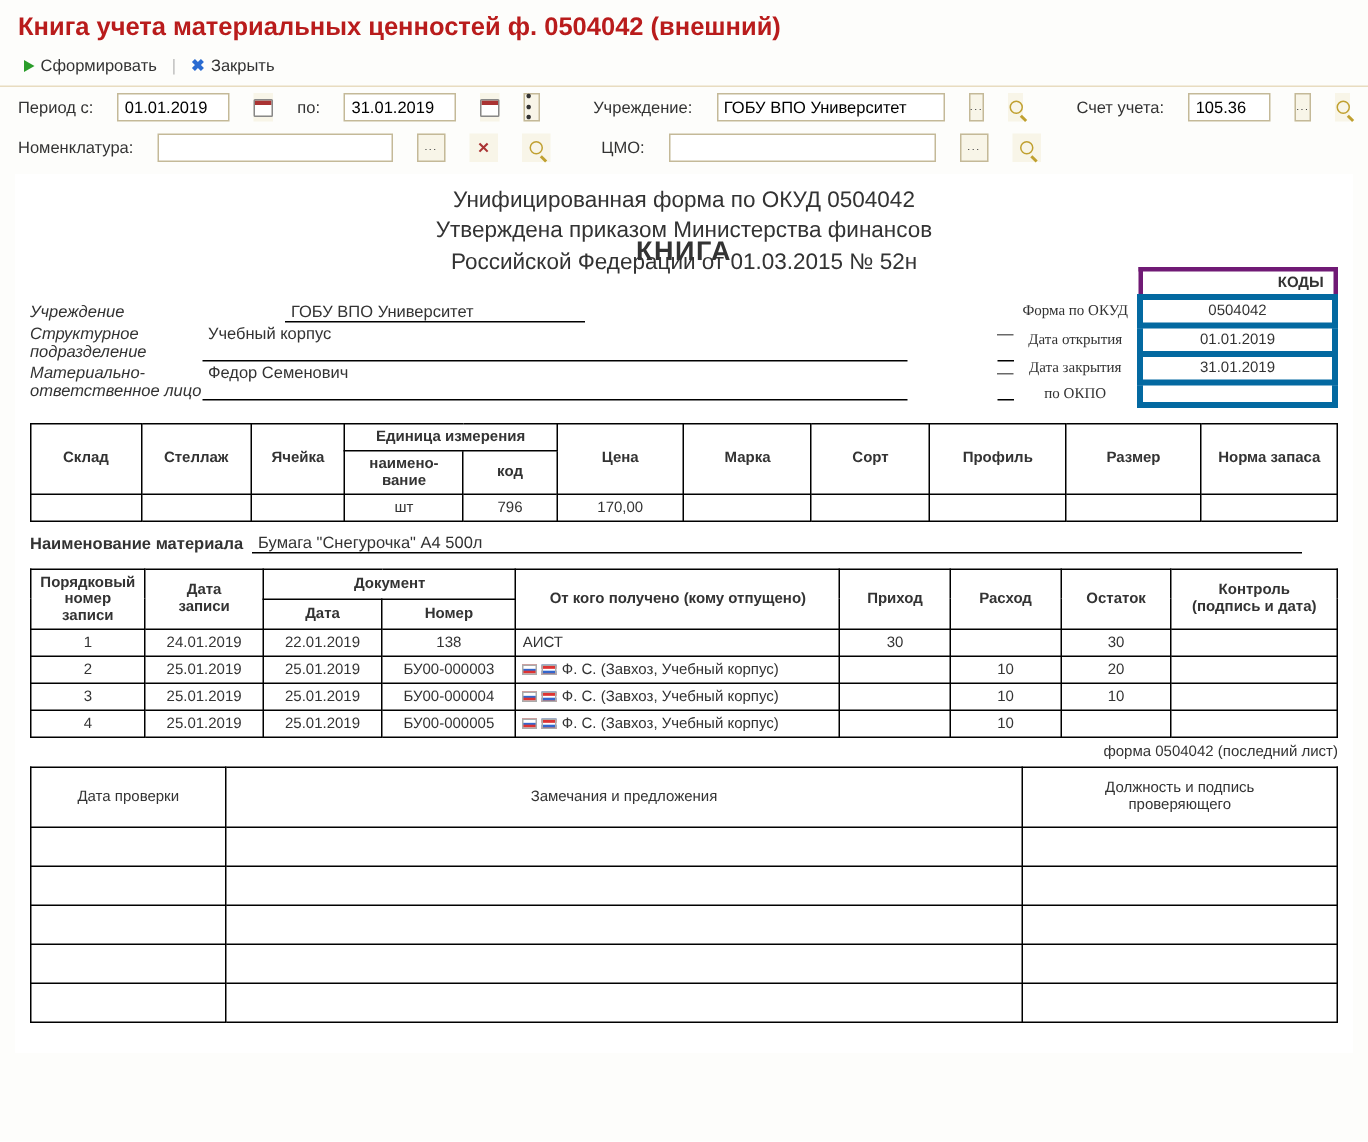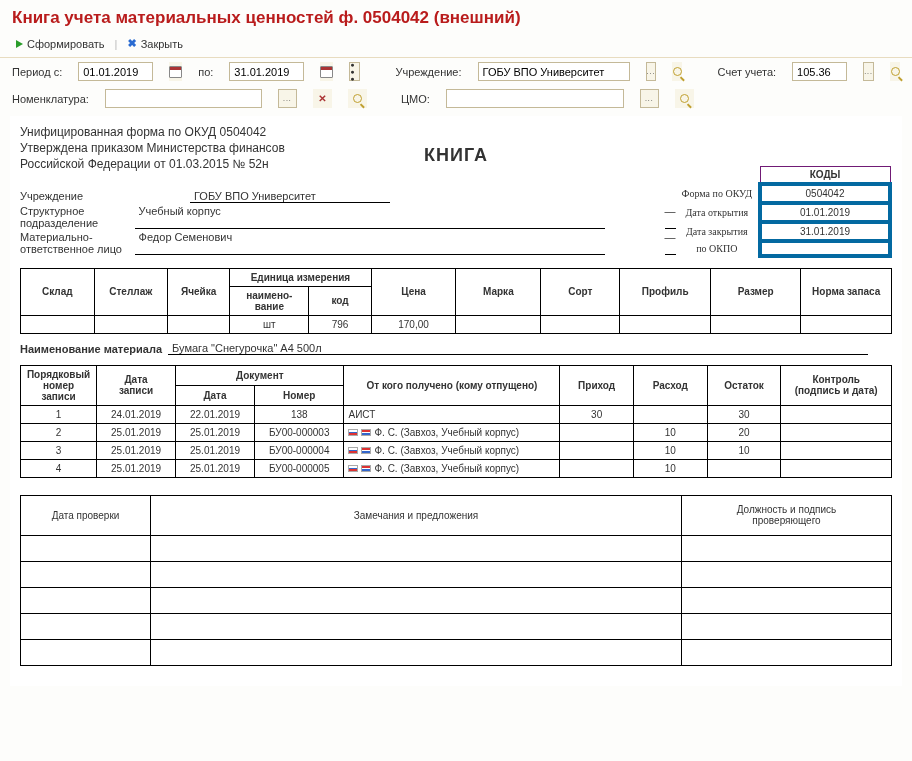--- a/index.html
+++ b/index.html
@@ -102,22 +102,22 @@
     transform: rotate(45deg);
   }
   .clear-x { color: #a33; font-size: 10px; font-weight: bold; }
   
   .report {
     margin: 4px 10px 10px 10px;
     background: #fff;
     padding: 8px 10px 20px 10px;
   }
   .header-right {
-    text-align: left;
-    font-size: 12px;
+    text-align: center;
+    font-size: 15px;
     line-height: 1.35;
     margin-bottom: 2px;
   }
   .book-title {
     text-align: center;
     font-size: 18px;
     font-weight: bold;
     letter-spacing: 1px;
     margin-top: -30px;
   }
@@ -136,30 +136,30 @@
     font-size: 10px;
     padding: 2px 6px;
   }
   .codes-table .label { text-align: center; border: none; font-family: Liberation Serif, serif; }
   .codes-table .val {
     border: 4px solid #0369a1;
     width: 130px;
     text-align: center;
   }
   .codes-table .head {
-    border: 1px solid #701a75;
-    text-align: center;
+    border: 3px solid #701a75;
+    text-align: right;
     font-weight: bold;
   }
   .info-row {
     display: flex;
     font-size: 11px;
     margin-top: 2px;
   }
-  .info-label { width: 170px; }
+  .info-label { width: 170px; font-style: italic; }
   .info-val {
     border-bottom: 1px solid #000;
     min-width: 200px;
     padding-left: 4px;
   }
   .info-val.long { flex: 0 0 470px; }
   .clear { clear: both; }
   table.grid {
     border-collapse: collapse;
     width: 100%;
@@ -425,22 +425,23 @@
           <td class="right-txt">БУ00-000005</td>
           <td class="left-txt"><span class="mini-flag"></span><span class="mini-flag user"></span>Ф. С. (Завхоз, Учебный корпус)</td>
           <td class="right-txt"></td>
           <td class="right-txt">10</td>
           <td class="right-txt"></td>
           <td></td>
         </tr>
       </tbody>
   </table>
 
-
-  <table class="grid" style="margin-top:17px">
+  <div class="last-sheet">форма 0504042 (последний лист)</div>
+
+  <table class="grid" style="margin-top:4px">
     <tbody>
         <tr class="check-header">
       <td style="width:130px">Дата проверки</td>
       <td>Замечания и предложения</td>
       <td style="width:210px;white-space:pre-line">Должность и подпись
 проверяющего</td>
     </tr>
     <tr class="empty-row">
           <td></td>
           <td></td>

